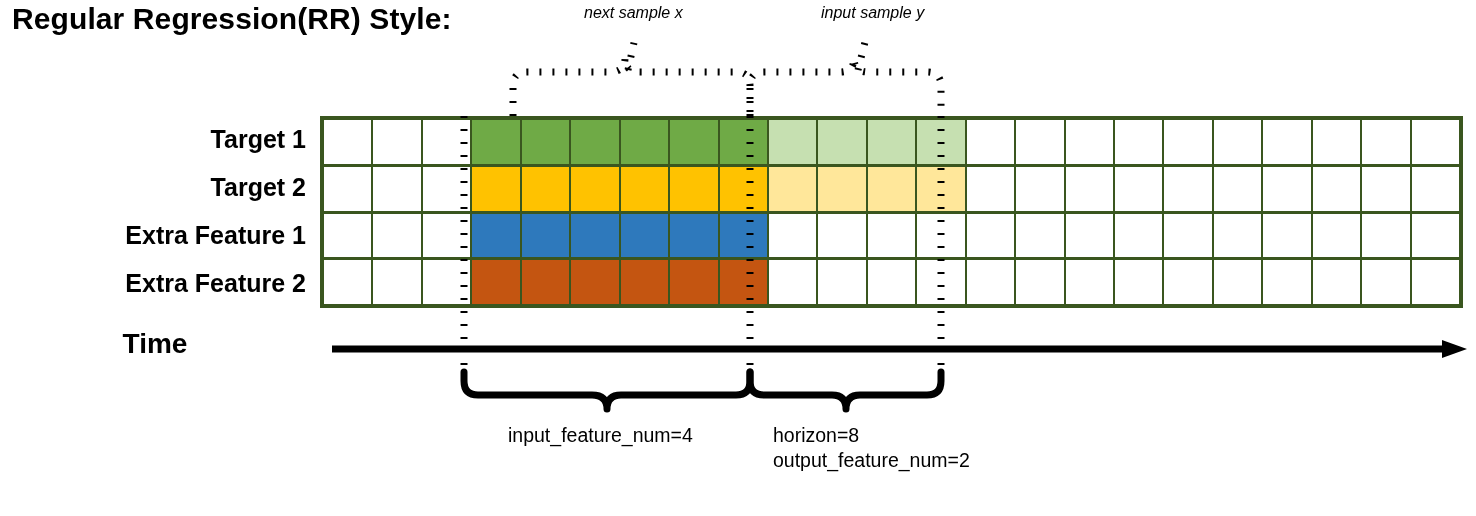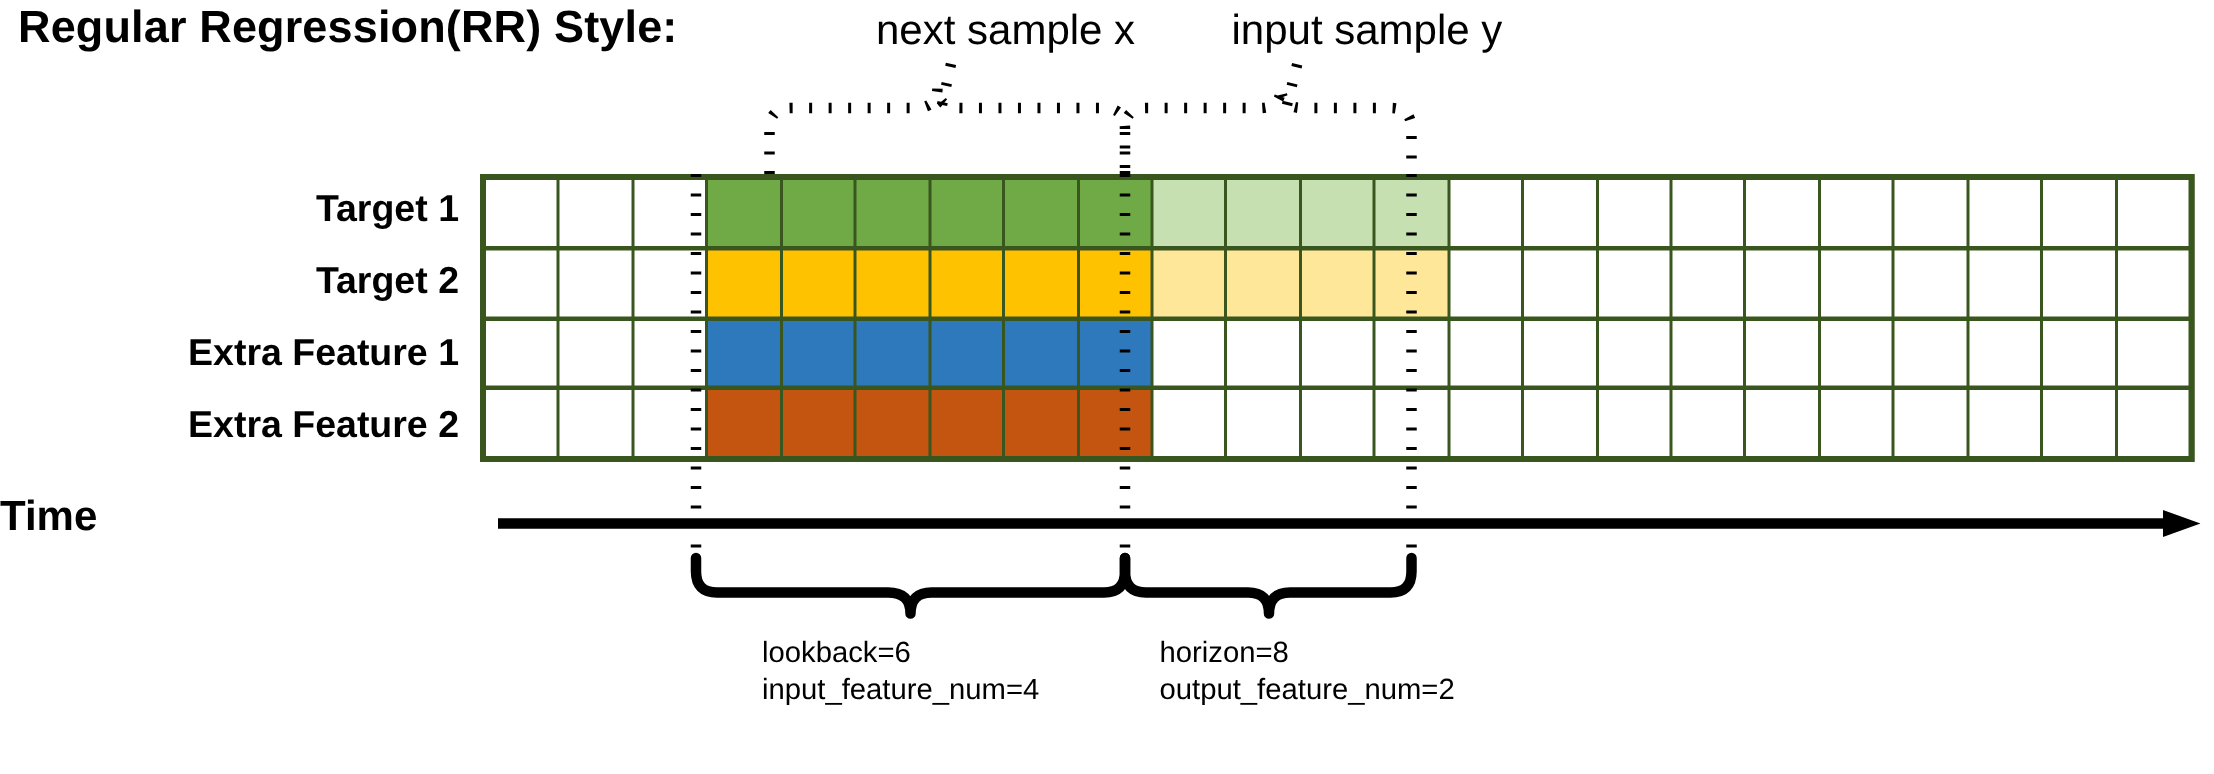--- a/index.html
+++ b/index.html
@@ -6,41 +6,41 @@
   body{width:1476px;height:516px;position:relative;overflow:hidden;
        font-family:"Liberation Sans","DejaVu Sans",sans-serif;color:#000;}
 
   #stage{position:absolute;left:0;top:0;width:1476px;height:516px;}
 
   
   .title{position:absolute;left:12px;top:2px;font-size:30px;font-weight:700;
          letter-spacing:.1px;white-space:nowrap;}
 
   
-  .ann{position:absolute;font-size:28px;font-weight:500;
+  .ann{position:absolute;font-size:16px;font-style:italic;font-weight:500;
        white-space:nowrap;}
   #ann-x{left:584px;top:4px;}
   #ann-y{left:821px;top:4px;}
 
   
   .rowlab{position:absolute;right:1170px;width:300px;text-align:right;
           font-size:25px;font-weight:700;white-space:nowrap;line-height:1;}
 
   
   #grid{position:absolute;left:320px;top:116px;width:1143px;height:192px;
         background:#3a561f;box-sizing:border-box;
         border:4px solid #3a561f;display:flex;flex-direction:column;}
   .grow{flex:1 1 0;display:flex;min-height:0;}
   .gcell{flex:1 1 0;background:#ffffff;margin:0 2px 0 0;min-width:0;}
   .grow{margin-bottom:3px;}
   .grow:last-child{margin-bottom:0;}
   .gcell:last-child{margin-right:0;}
 
   
-  #time-label{position:absolute;left:0px;top:328px;width:310px;text-align:left;
+  #time-label{position:absolute;left:0px;top:328px;width:310px;text-align:center;
               font-size:28px;font-weight:700;}
   #time-axis{position:absolute;left:332px;top:340px;width:1135px;height:18px;}
 
   
   .cap{position:absolute;font-size:19.5px;line-height:25px;white-space:nowrap;}
   #cap-x{left:508px;top:423px;}
   #cap-y{left:773px;top:423px;}
 
   
   #overlay{position:absolute;left:0;top:0;width:1476px;height:516px;
@@ -165,21 +165,20 @@
     </div>
 
   <div id="time-label">Time</div>
 
   <svg id="time-axis" viewBox="0 0 1135 18">
     <line x1="0" y1="9" x2="1115" y2="9" stroke="#000" stroke-width="7"></line>
     <polygon points="1110,0 1135,9 1110,18" fill="#000"></polygon>
   </svg>
 
   <div class="cap" id="cap-x">
-    <div>lookback=6</div>
     <div>input_feature_num=4</div>
   </div>
   <div class="cap" id="cap-y">
     <div>horizon=8</div>
     <div>output_feature_num=2</div>
   </div>
 
   <svg id="overlay" viewBox="0 0 1476 516">
 
     <path fill="none" stroke="#000" stroke-width="7" stroke-linecap="butt" stroke-dasharray="2 11" d="M513,116 L513,86 Q513,72 527,72 L610,72 Q625,72 625,58 Q625,72 640,72 L736,72 Q750,72 750,86 L750,116"></path>

